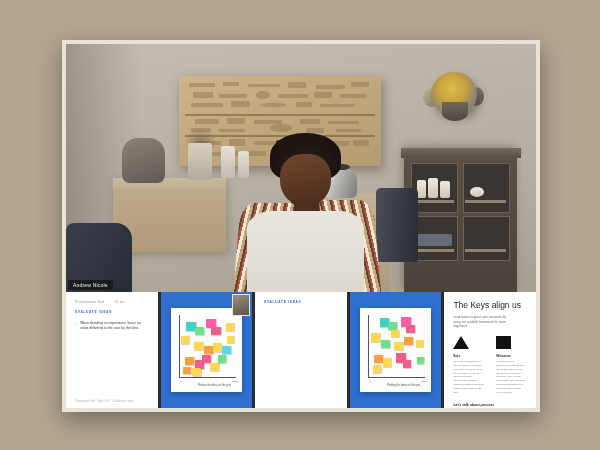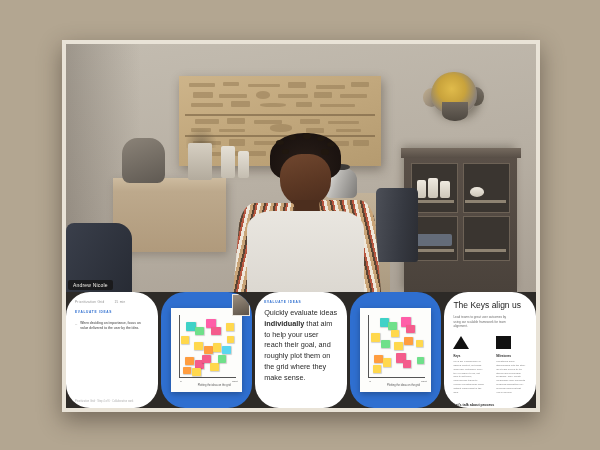--- a/index.html
+++ b/index.html
@@ -111,21 +111,21 @@
 
   
   .name-label{position:absolute;left:2px;bottom:2px;
     background:rgba(20,18,16,.72);color:#f2efe9;
     font-size:5px;letter-spacing:.2px;padding:2px 5px;border-radius:2px;
     white-space:nowrap;}
 
   
   .strip{position:absolute;left:0;top:248px;right:0;height:116px;
     display:flex;gap:3px;background:#2d2a27;}
-  .slide{position:relative;flex:1;background:#ffffff;overflow:hidden;border-radius:24px;}
+  .slide{position:relative;flex:1;background:#ffffff;overflow:hidden;}
 
   
   .s-pad{padding:8px 9px;}
   .s-meta{display:flex;gap:10px;font-size:3.1px;color:#8d8d8d;margin-bottom:6px;letter-spacing:.3px;}
   .s-eyebrow{font-size:3.2px;font-weight:bold;color:#2f6fd0;letter-spacing:.7px;margin-bottom:4px;}
   .s-body{font-size:7.3px;line-height:1.48;color:#2b2b2b;}
   .s-bullets{margin-top:7px;display:flex;gap:3px;}
   .s-bullet-dash{font-size:4px;color:#9a9a9a;}
   .s-bullet-txt{font-size:3.2px;line-height:1.5;color:#6d6d6d;font-weight:bold;}
   .s-foot{position:absolute;left:9px;bottom:5px;font-size:2.6px;color:#b2b2b2;}
@@ -312,21 +312,20 @@
             <div class="axis-lbl" style="left:13%;bottom:11%">lo</div>
             <div class="axis-lbl" style="right:6%;bottom:11%">Effort</div>
             <div class="axis-cap">Plotting the ideas on the grid</div>
           </div>
           <div class="thumb"></div>
         </div>
 
         <div class="slide">
           <div class="s-pad">
             <div class="s-eyebrow">EVALUATE IDEAS</div>
-            <div class="s-body"><span>Quickly evaluate ideas </span><span class="s-strong">individually</span><span> that aim to help your user reach their goal, and roughly plot them on the grid where they make sense.</span></div>
           </div>
         </div>
 
         <div class="slide s-blue">
           <div class="board">
             <div class="axis-v"></div>
               <div class="axis-h"></div>
             <div class="note" style="left:28%;top:12%;width:13%;height:10%;background:#3fd2c7"></div>
             <div class="note" style="left:40%;top:16%;width:12%;height:10%;background:#6fe08a"></div>
             <div class="note" style="left:58%;top:11%;width:13%;height:11%;background:#ff5ea8"></div>

